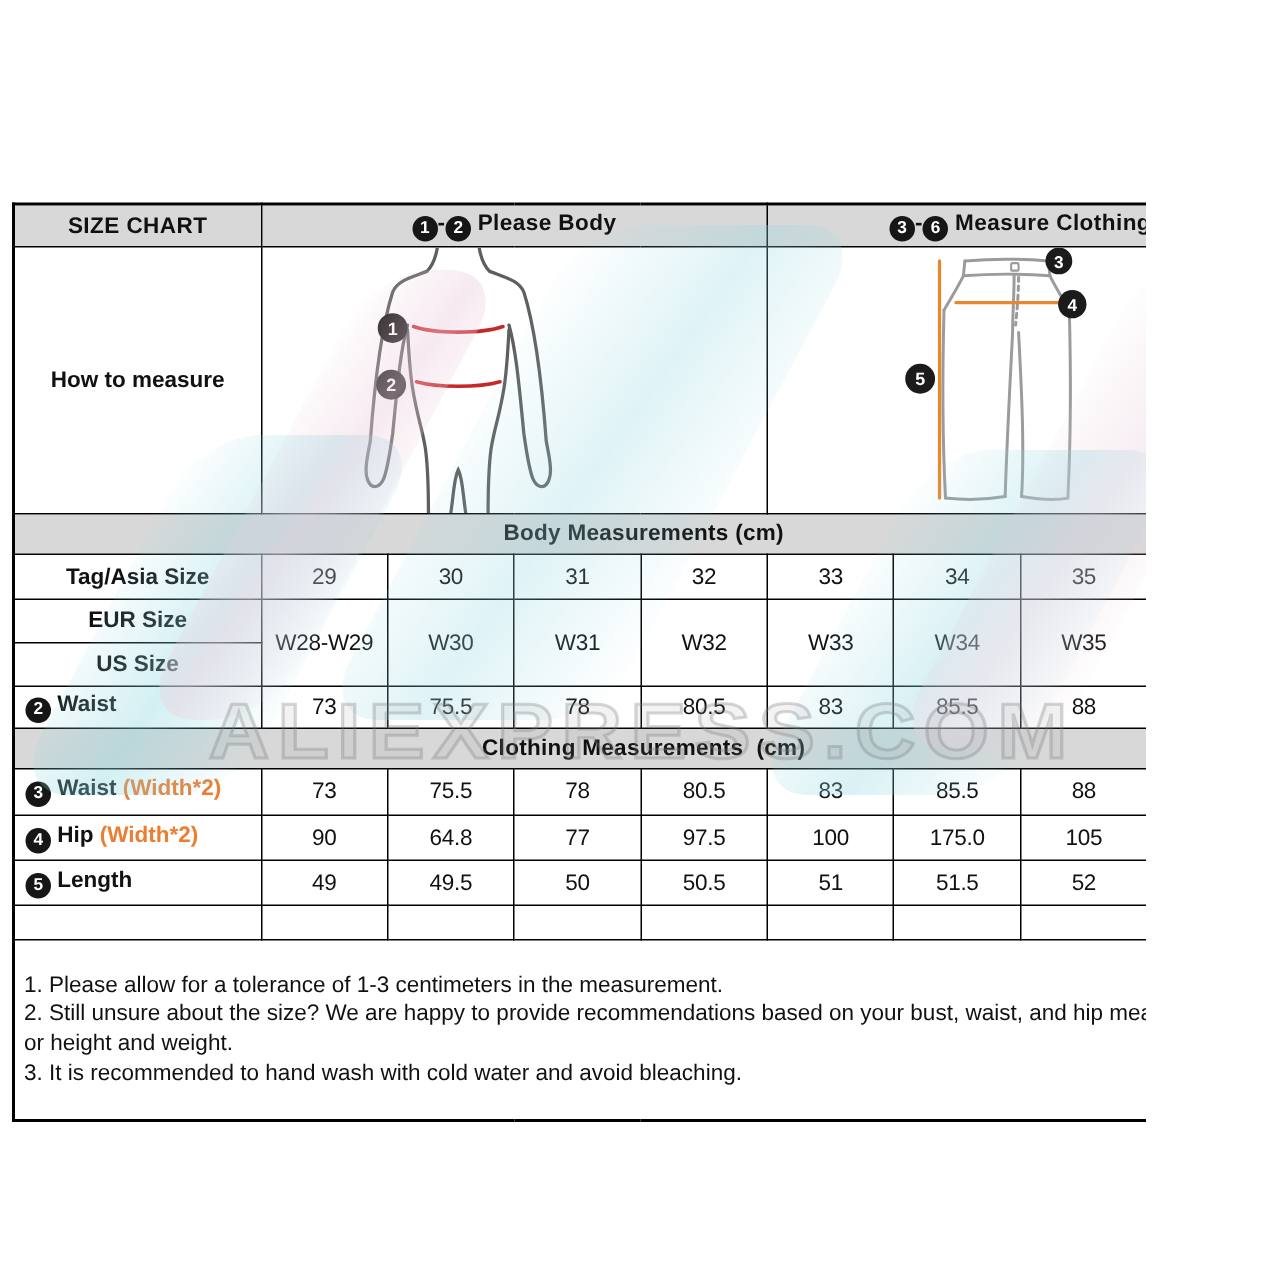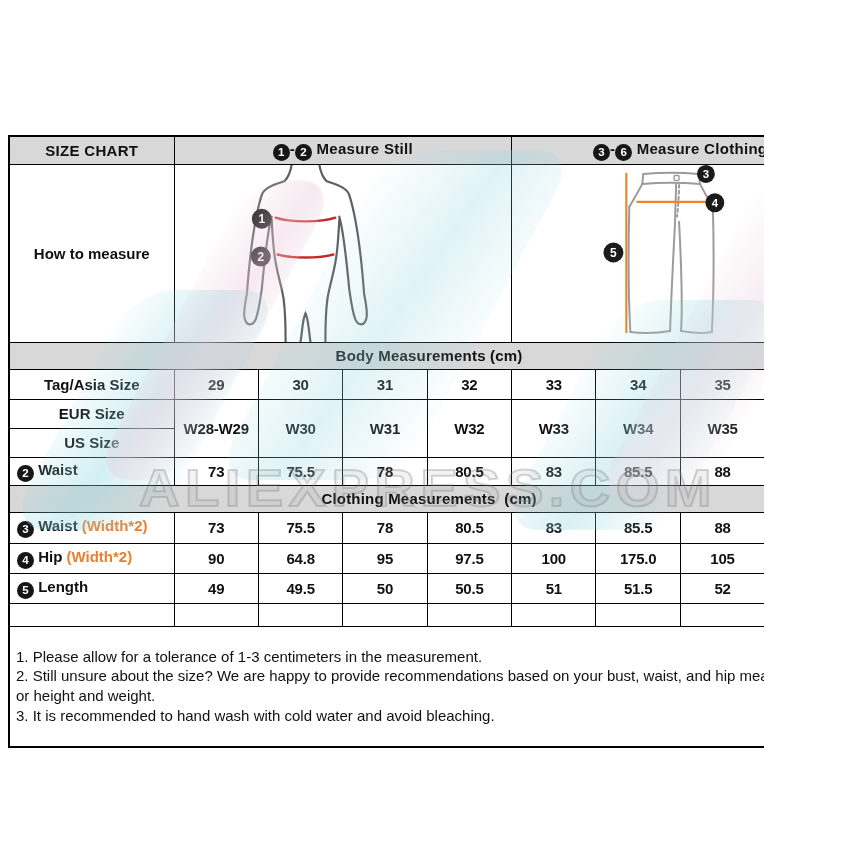--- a/index.html
+++ b/index.html
@@ -19,21 +19,21 @@
   .s5{left:680px;top:170px;width:110px;height:330px;background:linear-gradient(100deg,rgba(238,214,226,0) 0%,rgba(232,206,220,.35) 50%,rgba(238,214,226,0) 100%);}
   
   table.size-chart{position:absolute;left:8px;top:135px;width:840px;border-collapse:collapse;
         table-layout:fixed;border:2px solid #000;z-index:2;background:transparent;}
   .size-chart td{border:1px solid #000;text-align:center;vertical-align:middle;
         padding:0;font-size:15px;overflow:hidden;}
   .hdr{background:#d8d8d8;font-weight:700;font-size:16px;letter-spacing:.3px;}
   .sec{background:#d8d8d8;font-weight:700;font-size:15px;letter-spacing:.2px;white-space:pre;}
   .lblcol{font-weight:700;}
   .lbl-left{text-align:left !important;padding-left:7px !important;}
-  .val{font-weight:700;letter-spacing:-.2px;}
+  .val{font-weight:400;letter-spacing:-.2px;}
   .r1{height:28px;} .r2{height:178px;} .r3{height:27px;} .r4{height:30px;}
   .r5{height:29px;} .r6{height:29px;} .r7{height:28px;} .r8{height:27px;}
   .r9{height:31px;} .r10{height:30px;} .r11{height:30px;margin-top:15px;} .r12{height:23px;}
   .r13{height:91px;}
   .diag-cell{position:relative;padding:0 !important;}
   .diag-cell svg{position:absolute;left:0;top:0;width:100%;height:100%;}
   .b{display:inline-block;min-width:17px;height:17px;line-height:17px;border-radius:50%;
      background:#161616;color:#fff;font-size:11.5px;font-weight:700;text-align:center;
      vertical-align:-2px;letter-spacing:0;}
   .dash{font-weight:700;}
@@ -58,21 +58,21 @@
         <col style="width:84.4px">
         <col style="width:84.4px">
         <col style="width:84.4px">
     </colgroup>
 
     <tbody>
         <tr class="r1">
       <td class="hdr">SIZE CHART</td>
       <td class="hdr" colspan="4">
         <span class="b">1</span><span class="dash">-</span><span class="b">2</span>
-        <span>Measure Still</span>
+        <span>Please Body</span>
       </td>
       <td class="hdr" colspan="4">
         <span class="b">3</span><span class="dash">-</span><span class="b">6</span>
         <span>Measure Clothing</span>
       </td>
     </tr>
 
     <tr class="r2">
       <td class="htm">How to measure</td>
       <td class="diag-cell" colspan="4">
@@ -198,21 +198,21 @@
     </tr>
 
     <tr class="r10">
       <td class="lblcol lbl-left">
         <span class="b">4</span>
         <span>Hip</span>
         <span class="orange">(Width*2)</span>
       </td>
       <td class="val">90</td>
       <td class="val">64.8</td>
-      <td class="val">95</td>
+      <td class="val">77</td>
       <td class="val">97.5</td>
       <td class="val">100</td>
       <td class="val">175.0</td>
       <td class="val">105</td>
       <td class="val">108</td>
     </tr>
 
     <tr class="r11">
       <td class="lblcol lbl-left">
         <span class="b">5</span>

